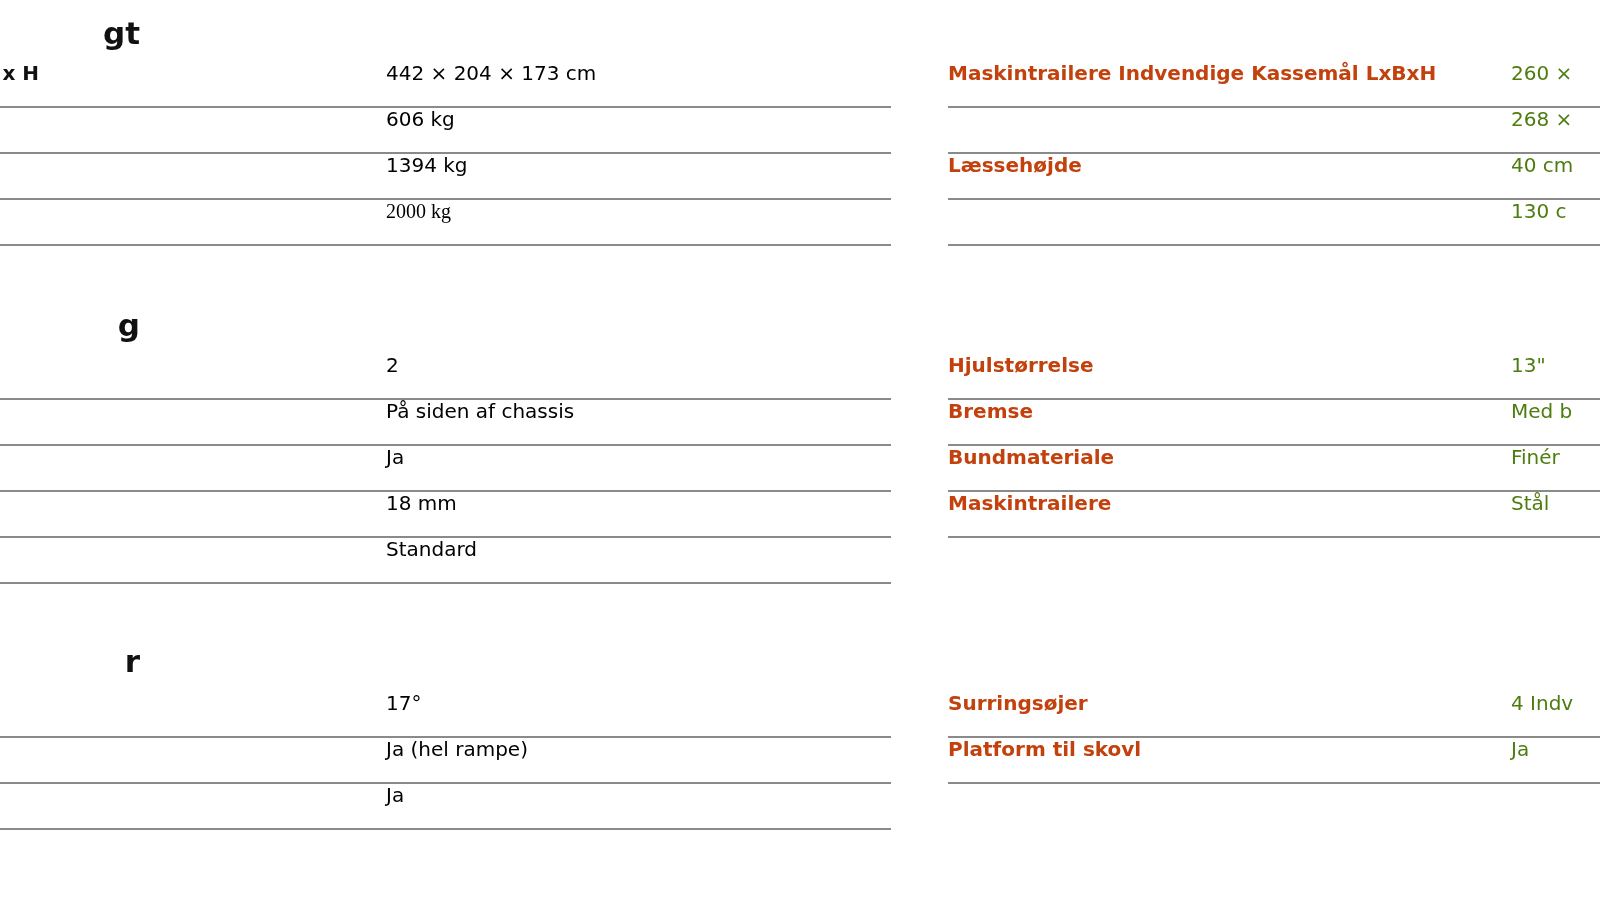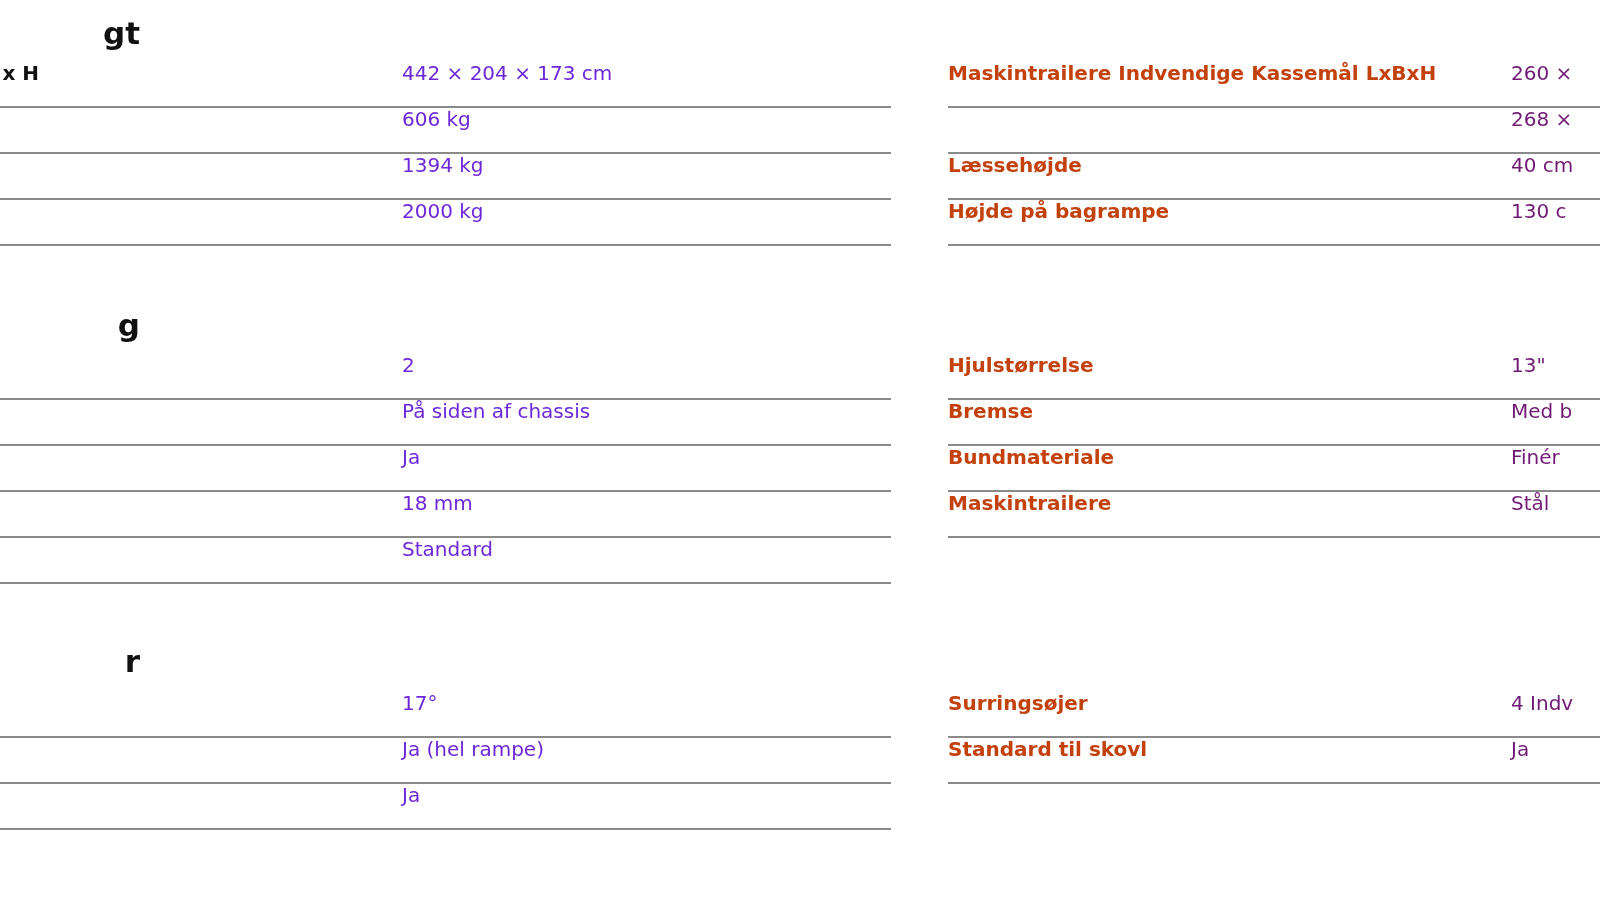--- a/index.html
+++ b/index.html
@@ -18,59 +18,58 @@
     border-bottom: 2px solid #8a8a8a;
     box-sizing: border-box;
   }
   .row.left { left: 0; width: 891px; }
   .row.right { left: 948px; width: 700px; }
   .cell-label, .cell-value {
     position: absolute; bottom: 20px; font-size: 20px; white-space: nowrap;
     line-height: 26px;
   }
   .row.left .cell-label { right: 852px; font-weight: bold; color: #111; }
-  .row.left .cell-value { left: 386px; color: #6d28d9; margin-left: 16px; }
+  .row.left .cell-value { left: 386px; color: #000000; }
   .row.right .cell-label { left: 0; font-weight: bold; color: #c2410c; }
-  .row.right .cell-value { left: 563px; color: #701a75; }
+  .row.right .cell-value { left: 563px; color: #4d7c0f; }
 </style>
 </head>
 <body>
 
 <div class="heading" style="top:18px;">gt</div>
 
 <div class="row left" style="top:62px;">
   <span class="cell-label">x H</span>
   <span class="cell-value">442 × 204 × 173 cm</span>
 </div>
 <div class="row left" style="top:108px;">
   <span class="cell-label"></span>
   <span class="cell-value">606 kg</span>
 </div>
 <div class="row left" style="top:154px;">
   <span class="cell-label"></span>
   <span class="cell-value">1394 kg</span>
 </div>
-<div class="row left" style="top:200px;">
+<div class="row left" style="top:200px;font-family:Liberation Serif, serif;">
   <span class="cell-label"></span>
   <span class="cell-value">2000 kg</span>
 </div>
 
 <div class="row right" style="top:62px;">
   <span class="cell-label">Maskintrailere Indvendige Kassemål LxBxH</span>
   <span class="cell-value">260 ×</span>
 </div>
 <div class="row right" style="top:108px;">
   <span class="cell-value">268 ×</span>
 </div>
 <div class="row right" style="top:154px;">
   <span class="cell-label">Læssehøjde</span>
   <span class="cell-value">40 cm</span>
 </div>
 <div class="row right" style="top:200px;">
-  <span class="cell-label">Højde på bagrampe</span>
   <span class="cell-value">130 c</span>
 </div>
 
 <div class="heading" style="top:310px;">g</div>
 
 <div class="row left" style="top:354px;">
   <span class="cell-label"></span>
   <span class="cell-value">2</span>
 </div>
 <div class="row left" style="top:400px;">
@@ -120,15 +119,15 @@
 <div class="row left" style="top:784px;">
   <span class="cell-label"></span>
   <span class="cell-value">Ja</span>
 </div>
 
 <div class="row right" style="top:692px;">
   <span class="cell-label">Surringsøjer</span>
   <span class="cell-value">4 Indv</span>
 </div>
 <div class="row right" style="top:738px;">
-  <span class="cell-label">Standard til skovl</span>
+  <span class="cell-label">Platform til skovl</span>
   <span class="cell-value">Ja</span>
 </div>
 
 </body></html>

